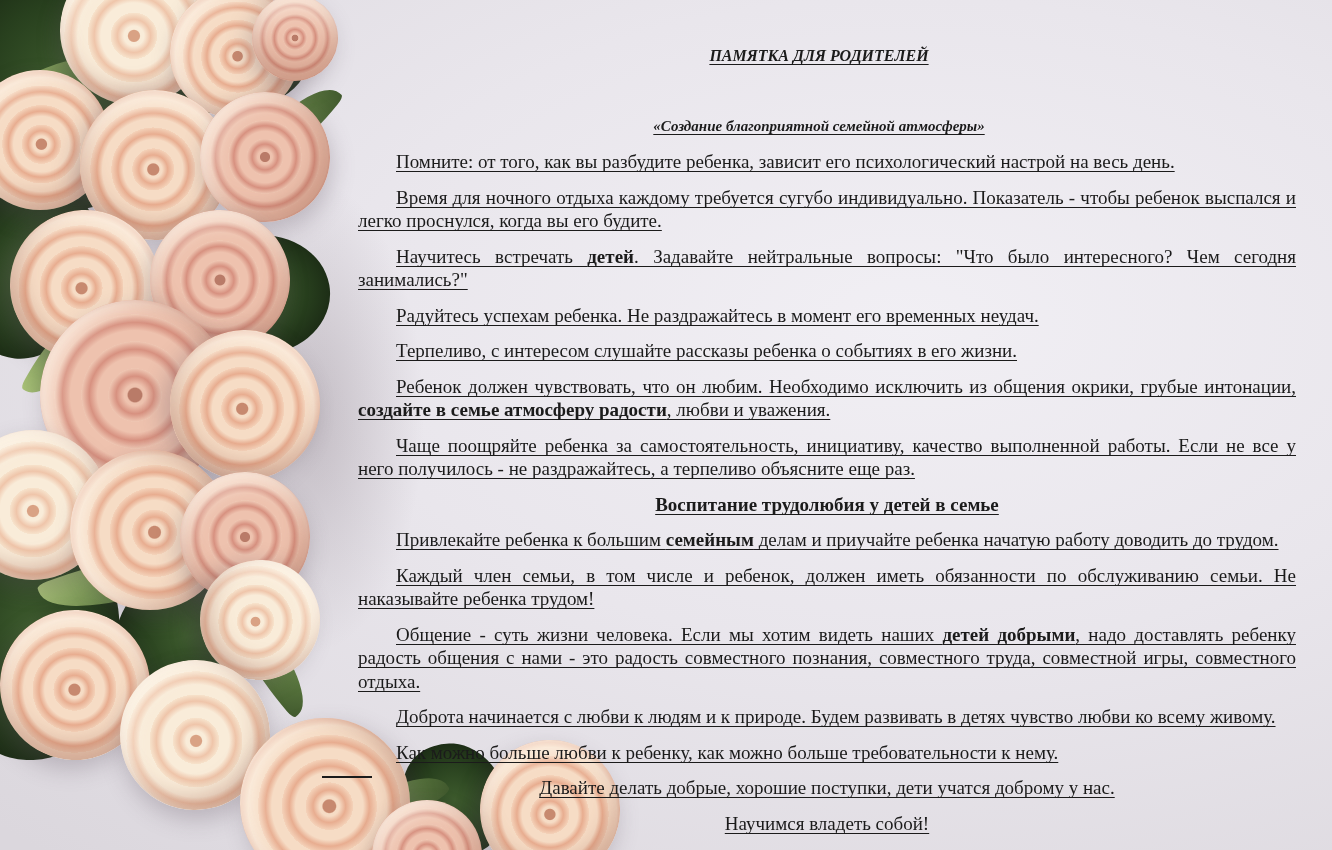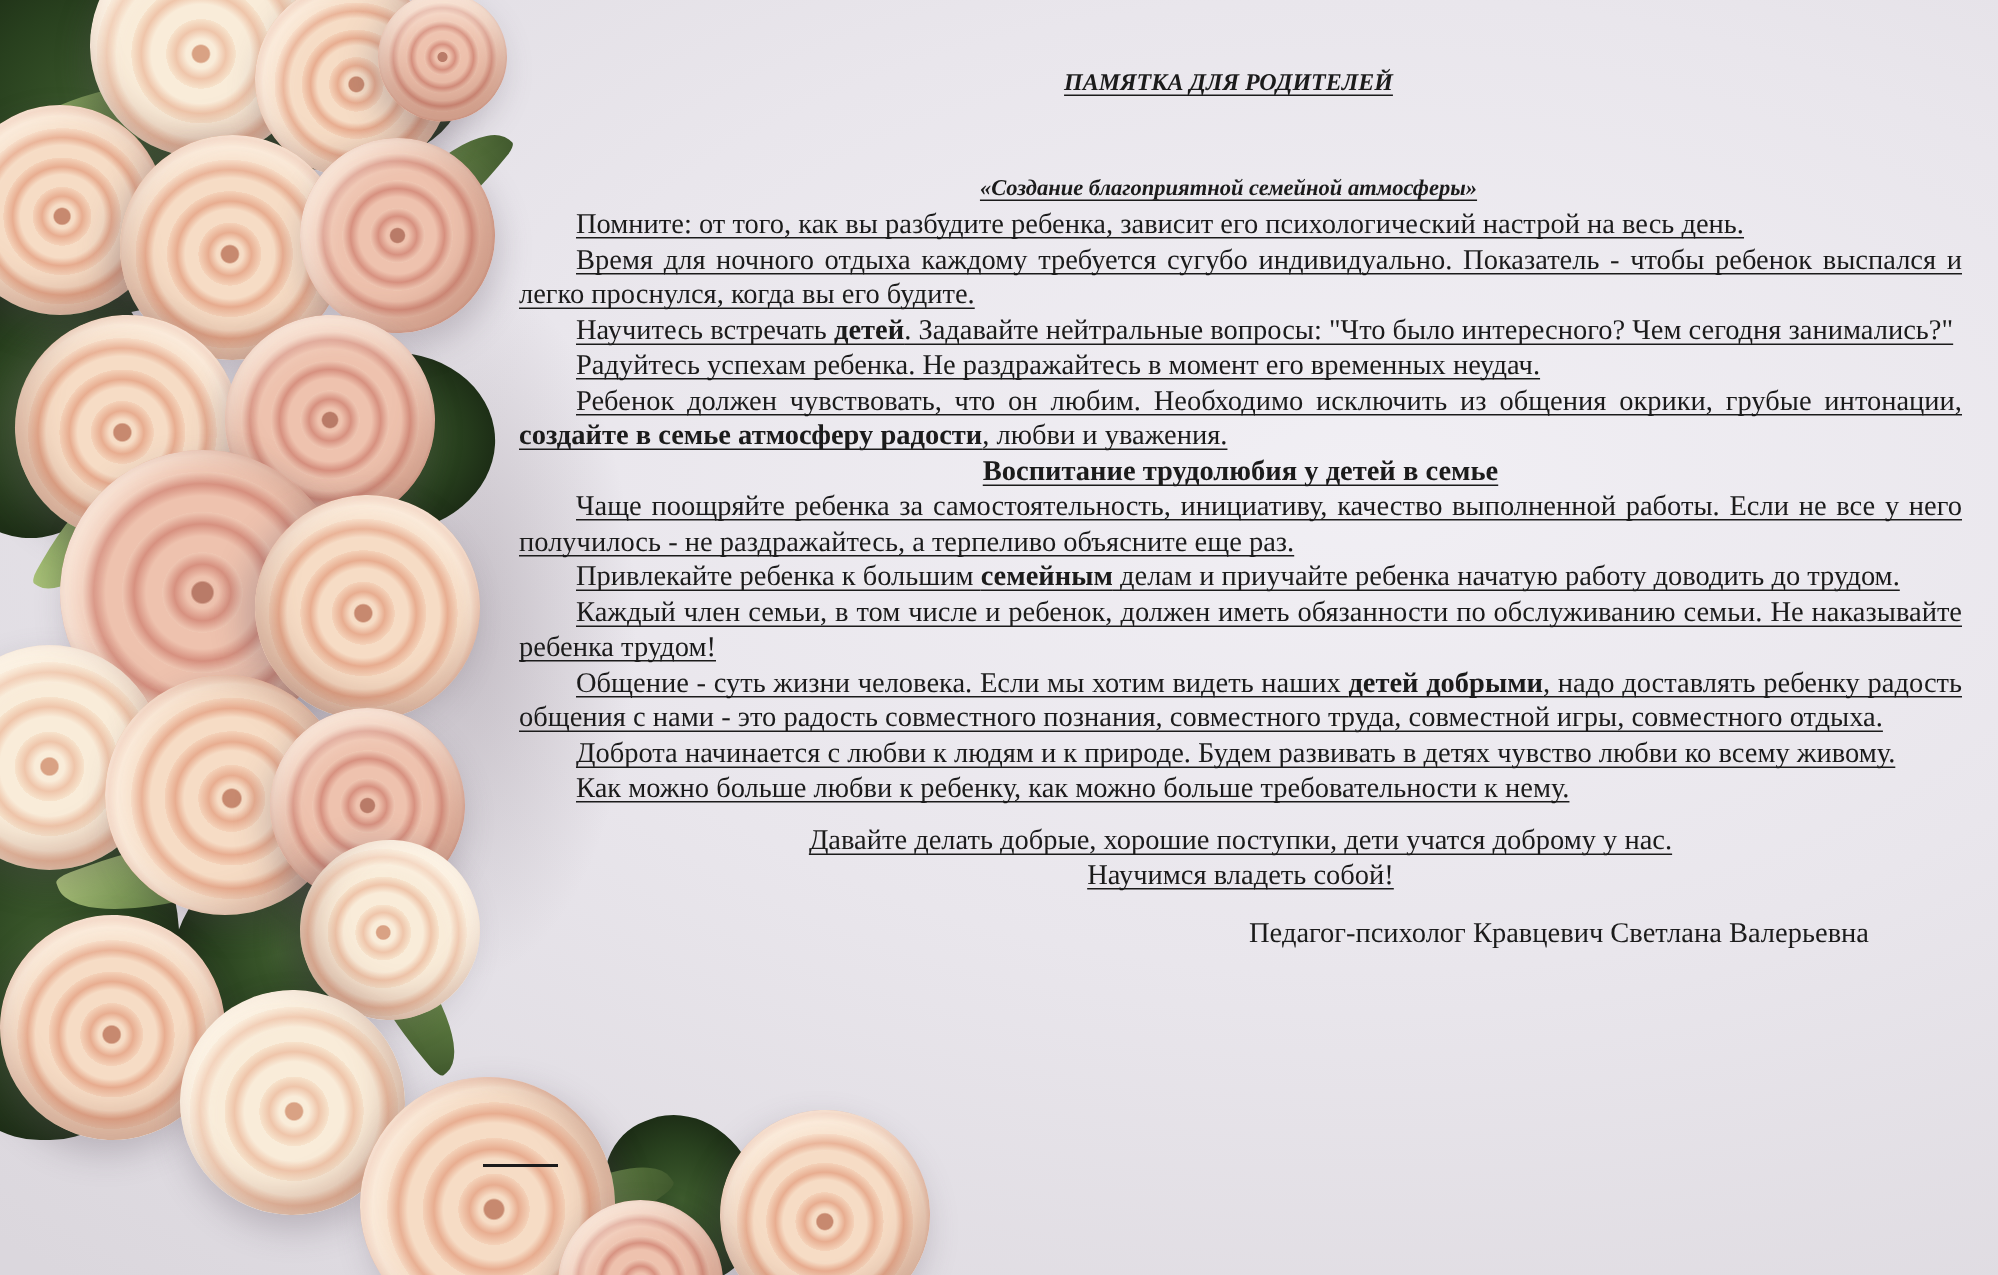--- a/index.html
+++ b/index.html
@@ -28,21 +28,21 @@
           repeating-radial-gradient(circle at 50% 54%, #f9ecd9 0 9%, #efc5aa 15%, #f7e3cc 21%);}
   .stray-dash{position:absolute;left:322px;top:776px;width:50px;height:2px;background:#1b1b1b;z-index:3;}
   
   .doc{position:absolute;left:330px;top:44px;width:978px;z-index:2;
        font-size:19px;line-height:23.5px;}
   .doc u, .title, .subtitle{text-decoration-skip-ink:none;text-underline-offset:3px;}
   .title{margin:0 0 47px 0;font-size:16px;font-weight:bold;font-style:italic;
          text-align:center;text-decoration:underline;}
   .subtitle{margin:0;font-size:15px;font-weight:bold;font-style:italic;
             text-align:center;text-decoration:underline;}
-  .blk{margin:0;padding-left:16px;}
+  .blk{margin:12px;padding-left:16px;}
   .blk.paragraph{text-align:justify;text-indent:38px;}
   .blk.heading{text-align:center;font-weight:bold;}
   .blk.center{text-align:center;}
   .blk.signature{text-align:right;padding-right:62px;margin-top:15px;}
   .paragraph + .center{margin-top:11px;}
   b{font-weight:bold;}
 </style>
 </head>
 <body>
 
@@ -87,23 +87,24 @@
     </div>
   <div class="stray-dash"></div>
   <div class="doc">
     <h1 class="title">ПАМЯТКА ДЛЯ РОДИТЕЛЕЙ</h1>
     <h2 class="subtitle">«Создание благоприятной семейной атмосферы»</h2>
     <div id="blocks">
         <p class="blk paragraph"><u><span>Помните: от того, как вы разбудите ребенка, зависит его психологический настрой на весь день.</span></u></p>
         <p class="blk paragraph"><u><span>Время для ночного отдыха каждому требуется сугубо индивидуально. Показатель - чтобы ребенок выспался и легко проснулся, когда вы его будите.</span></u></p>
         <p class="blk paragraph"><u><span>Научитесь встречать </span><b>детей</b><span>. Задавайте нейтральные вопросы: "Что было интересного? Чем сегодня занимались?"</span></u></p>
         <p class="blk paragraph"><u><span>Радуйтесь успехам ребенка. Не раздражайтесь в момент его временных неудач.</span></u></p>
+        <p class="blk paragraph"><u><span>Терпеливо, с интересом слушайте рассказы ребенка о событиях в его жизни.</span></u></p>
         <p class="blk paragraph"><u><span>Ребенок должен чувствовать, что он любим. Необходимо исключить из общения окрики, грубые интонации, </span><b>создайте в семье атмосферу радости</b><span>, любви и уважения.</span></u></p>
+        <p class="blk paragraph"><u><span>Чаще поощряйте ребенка за самостоятельность, инициативу, качество выполненной работы. Если не все у него получилось - не раздражайтесь, а терпеливо объясните еще раз.</span></u></p>
         <p class="blk heading"><u><span>Воспитание трудолюбия у детей в семье</span></u></p>
-        <p class="blk paragraph"><u><span>Чаще поощряйте ребенка за самостоятельность, инициативу, качество выполненной работы. Если не все у него получилось - не раздражайтесь, а терпеливо объясните еще раз.</span></u></p>
         <p class="blk paragraph"><u><span>Привлекайте ребенка к большим </span><b>семейным</b><span> делам и приучайте ребенка начатую работу доводить до трудом.</span></u></p>
         <p class="blk paragraph"><u><span>Каждый член семьи, в том числе и ребенок, должен иметь обязанности по обслуживанию семьи. Не наказывайте ребенка трудом!</span></u></p>
         <p class="blk paragraph"><u><span>Общение - суть жизни человека. Если мы хотим видеть наших </span><b>детей добрыми</b><span>, надо доставлять ребенку радость общения с нами - это радость совместного познания, совместного труда, совместной игры, совместного отдыха.</span></u></p>
         <p class="blk paragraph"><u><span>Доброта начинается с любви к людям и к природе. Будем развивать в детях чувство любви ко всему живому.</span></u></p>
         <p class="blk paragraph"><u><span>Как можно больше любви к ребенку, как можно больше требовательности к нему.</span></u></p>
         <p class="blk center"><u><span>Давайте делать добрые, хорошие поступки, дети учатся доброму у нас.</span></u></p>
         <p class="blk center"><u><span>Научимся владеть собой!</span></u></p>
         <p class="blk signature"><span><span>Педагог-психолог Кравцевич Светлана Валерьевна</span></span></p>
       </div>
   </div>

